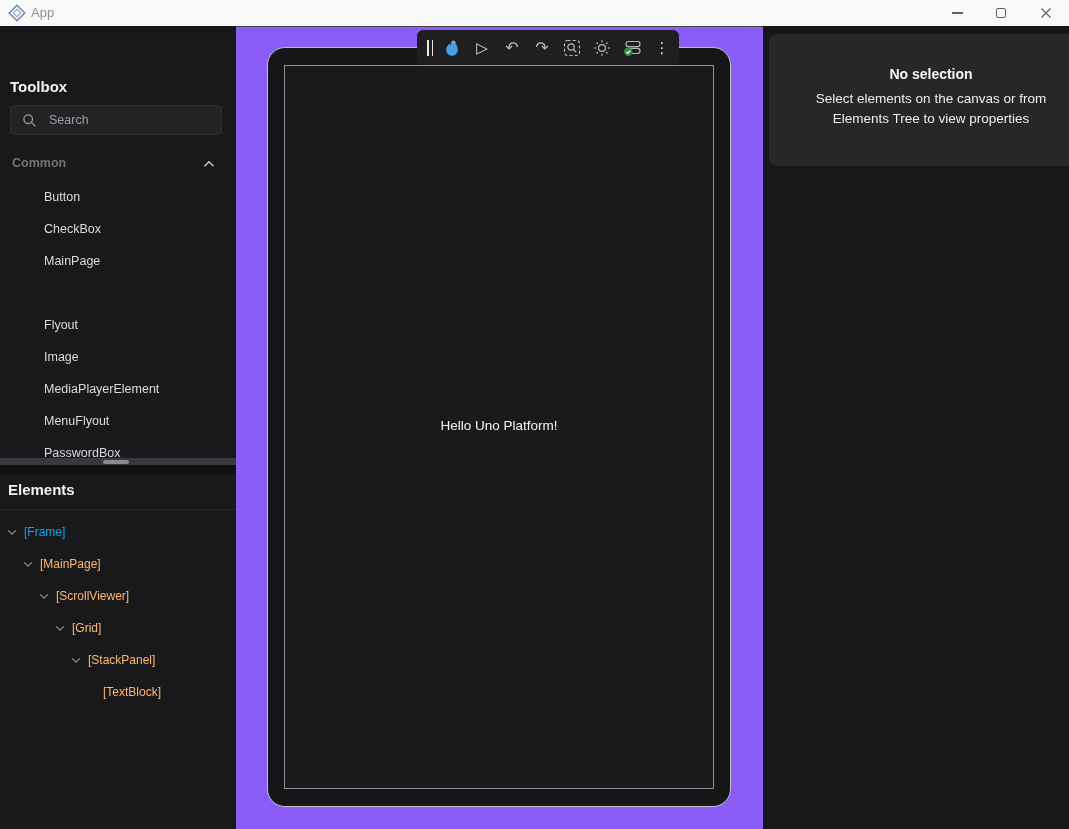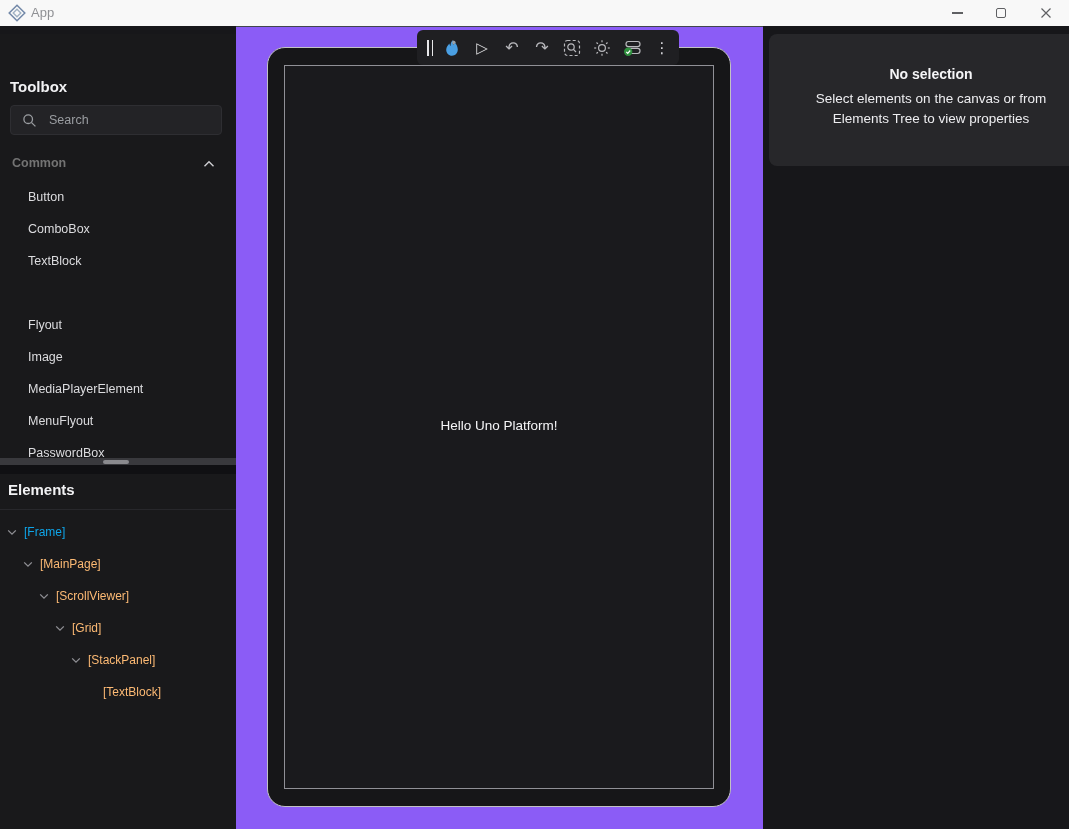--- a/index.html
+++ b/index.html
@@ -19,21 +19,21 @@
   
   .sidebar { position:absolute; left:0; top:34px; width:236px; height:803px; background:#19191b; }
   .toolbox-title { position:absolute; left:10px; top:44px; font-size:15px; font-weight:bold; color:#f2f2f4; }
   .searchbox { position:absolute; left:10px; top:71px; width:212px; height:30px; background:#232326; border:1px solid #2e2e32; border-radius:4px; }
   .searchbox svg { position:absolute; left:11px; top:7px; }
   .searchbox input { position:absolute; left:38px; top:0; width:168px; height:28px; background:transparent; border:none; outline:none; color:#cfcfd3; font-size:12.5px; font-family:"Liberation Sans",sans-serif; }
   .searchbox input::placeholder { color:#9a9da1; opacity:1; }
   .section-row { position:absolute; left:0; top:119px; width:236px; height:24px; }
   .section-label { position:absolute; left:12px; top:3px; font-size:12.5px; font-weight:bold; color:#737373; }
   .section-chevron { position:absolute; right:21px; top:7px; }
-  .tb-item { position:absolute; left:0; width:236px; height:22px; line-height:22px; padding-left:28px; font-size:12.5px; color:#dcdcdf; cursor:default; }
+  .tb-item { position:absolute; left:0; width:236px; height:22px; line-height:22px; padding-left:44px; font-size:12.5px; color:#dcdcdf; cursor:default; }
   .hscroll-track { position:absolute; left:0; top:424px; width:236px; height:7px; background:#39393d; }
   .hscroll-thumb { position:absolute; left:103px; top:1.5px; width:26px; height:4px; background:#8a8a8e; border-radius:2px; }
   .panel-sep { position:absolute; left:0; top:431px; width:236px; height:9px; background:#101013; }
   .elements-title { position:absolute; left:8px; top:447px; font-size:15px; font-weight:bold; color:#f2f2f4; }
   .elements-divider { position:absolute; left:0; top:475px; width:236px; height:1px; background:#27272b; }
   .tree-row { position:absolute; left:0; width:236px; height:22px; line-height:22px; font-size:12px; cursor:default; }
   .tree-chevron { position:absolute; top:8px; }
   .tree-label { position:absolute; top:0; color:#fdba74; }
   .tree-label.muted { color:#0ea5e9; }
 
@@ -94,22 +94,22 @@
     </div>
 
     <div class="section-row">
       <span class="section-label">Common</span>
       <svg class="section-chevron" width="12" height="8" viewBox="0 0 12 8">
         <path d="M1.5 6.2 L6 1.8 L10.5 6.2" fill="none" stroke="#cfcfd3" stroke-width="1.4"></path>
       </svg>
     </div>
 
     <div class="tb-item" style="top:152px">Button</div>
-    <div class="tb-item" style="top:184px">ComboBox</div>
-    <div class="tb-item" style="top:216px">TextBlock</div>
+    <div class="tb-item" style="top:184px">CheckBox</div>
+    <div class="tb-item" style="top:216px">MainPage</div>
     <div class="tb-item" style="top:280px">Flyout</div>
     <div class="tb-item" style="top:312px">Image</div>
     <div class="tb-item" style="top:344px">MediaPlayerElement</div>
     <div class="tb-item" style="top:376px">MenuFlyout</div>
     <div class="tb-item" style="top:408px">PasswordBox</div>
 
     <div class="hscroll-track">
       <div class="hscroll-thumb"></div>
     </div>
     <div class="panel-sep"></div>

